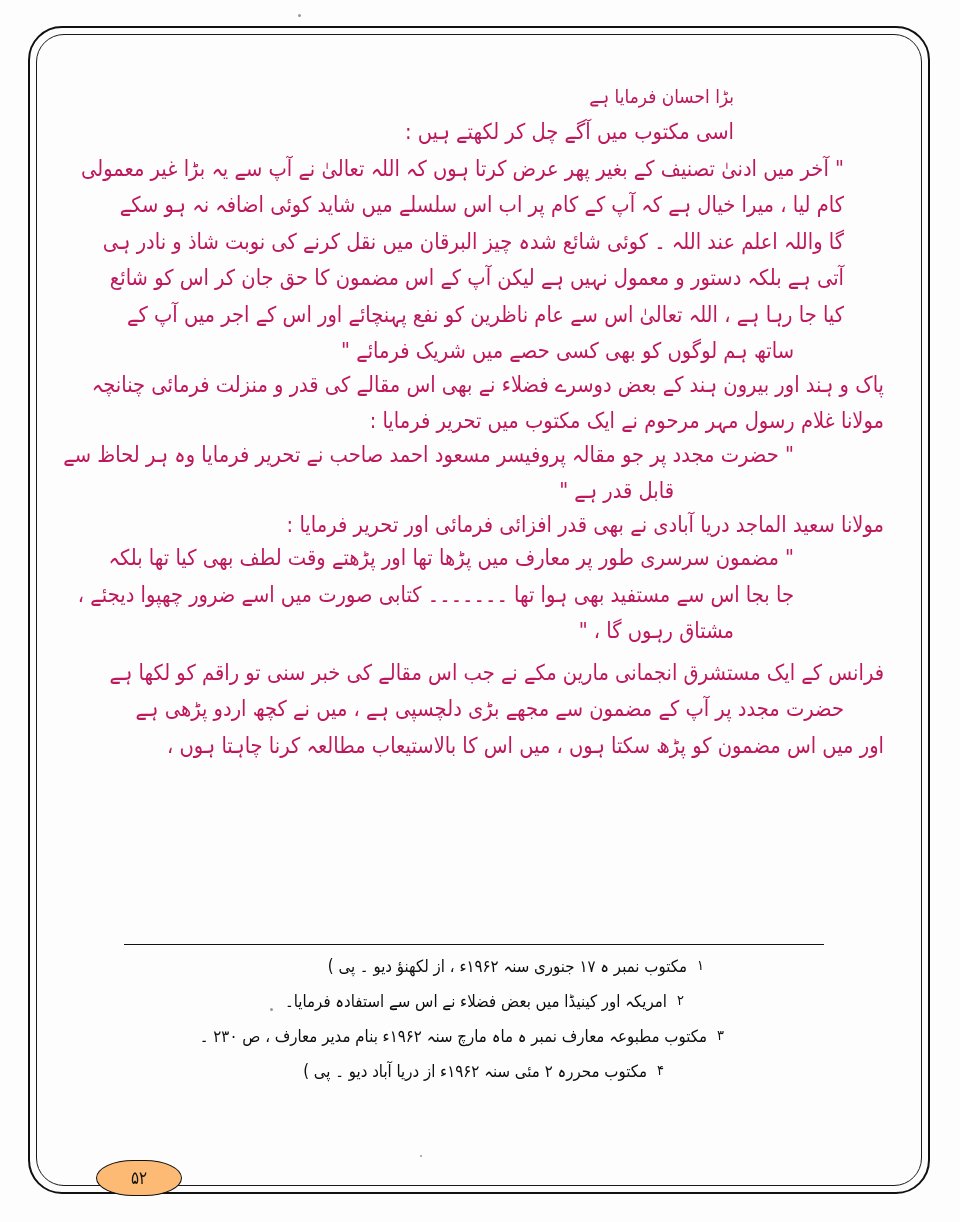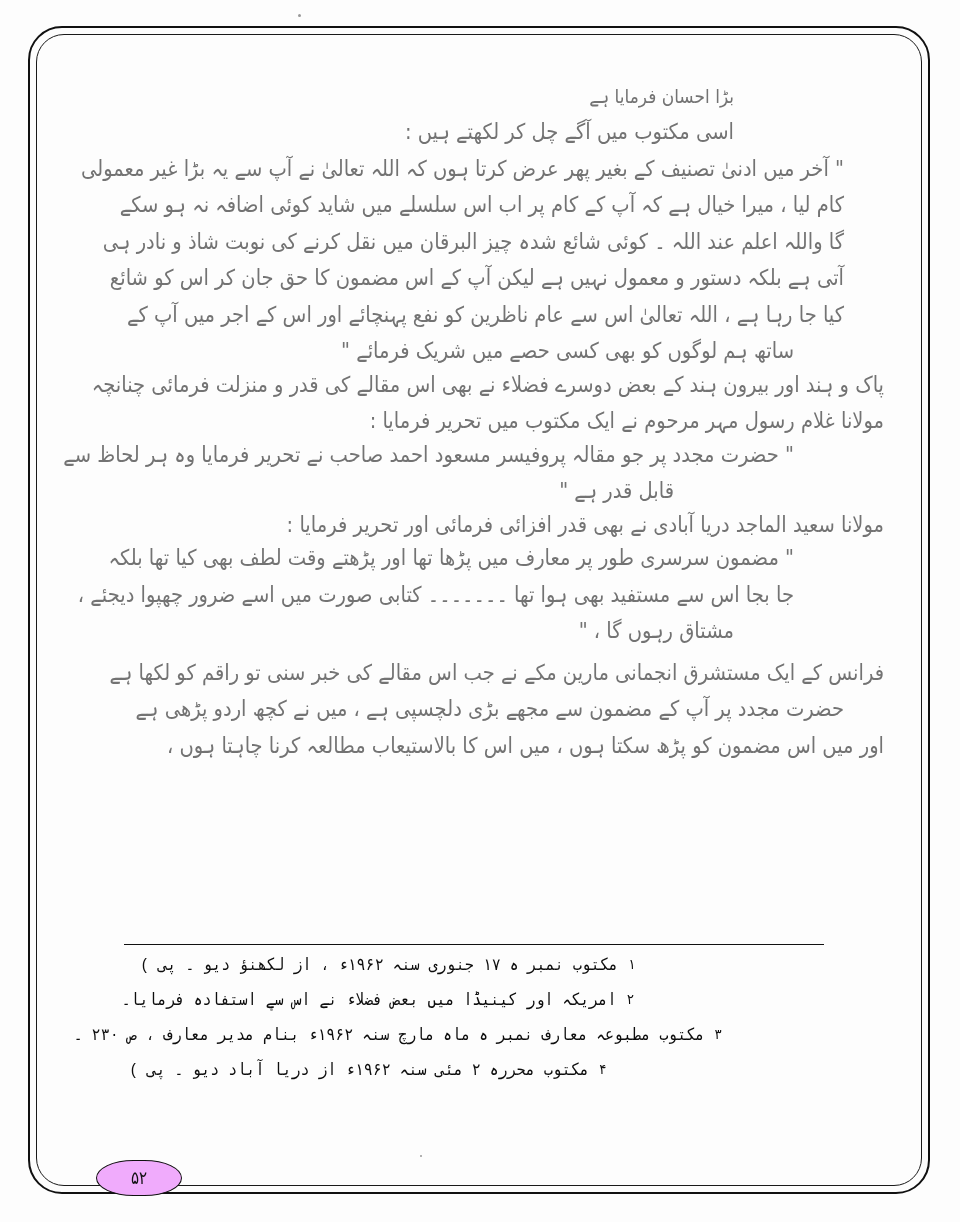--- a/index.html
+++ b/index.html
@@ -67,21 +67,21 @@
 
   
   .folio {
     position: absolute;
     left: 96px;
     bottom: 26px;
     width: 84px;
     height: 34px;
     border: 1.6px solid #111;
     border-radius: 50px / 24px;
-    background: #f0abfc;
+    background: #fdba74;
     display: flex;
     align-items: center;
     justify-content: center;
     z-index: 5;
   }
   .folio .num {
     font-size: 15px;
     color: #111;
     direction: rtl;
     transform: scaleY(1.2);
@@ -89,21 +89,21 @@
 
   
   .content {
     position: absolute;
     left: 72px;
     top: 88px;
     width: 812px;
     height: 1050px;
     direction: rtl;
     text-align: right;
-    color: #737373;
+    color: #be185d;
   }
 
   .line {
     direction: rtl;
     text-align: right;
     font-size: 19.5px;
     line-height: 1.0;
     margin: 0 0 17px 0;
     transform: scaleY(1.12);
     transform-origin: right center;
@@ -120,22 +120,21 @@
   .gap-sm { margin-bottom: 14px; }
   .gap-md { margin-bottom: 22px; }
 
   
   .footnotes {
     position: absolute;
     left: 72px;
     top: 944px;
     width: 812px;
     direction: rtl;
-    text-align: center;
-    font-family: Liberation Mono, monospace;
+    text-align: right;
   }
   .fn-rule {
     width: 700px;
     height: 1px;
     background: #111;
     margin: 0 60px 14px auto;
   }
   .fn-line {
     font-size: 15px;
     line-height: 1.0;

